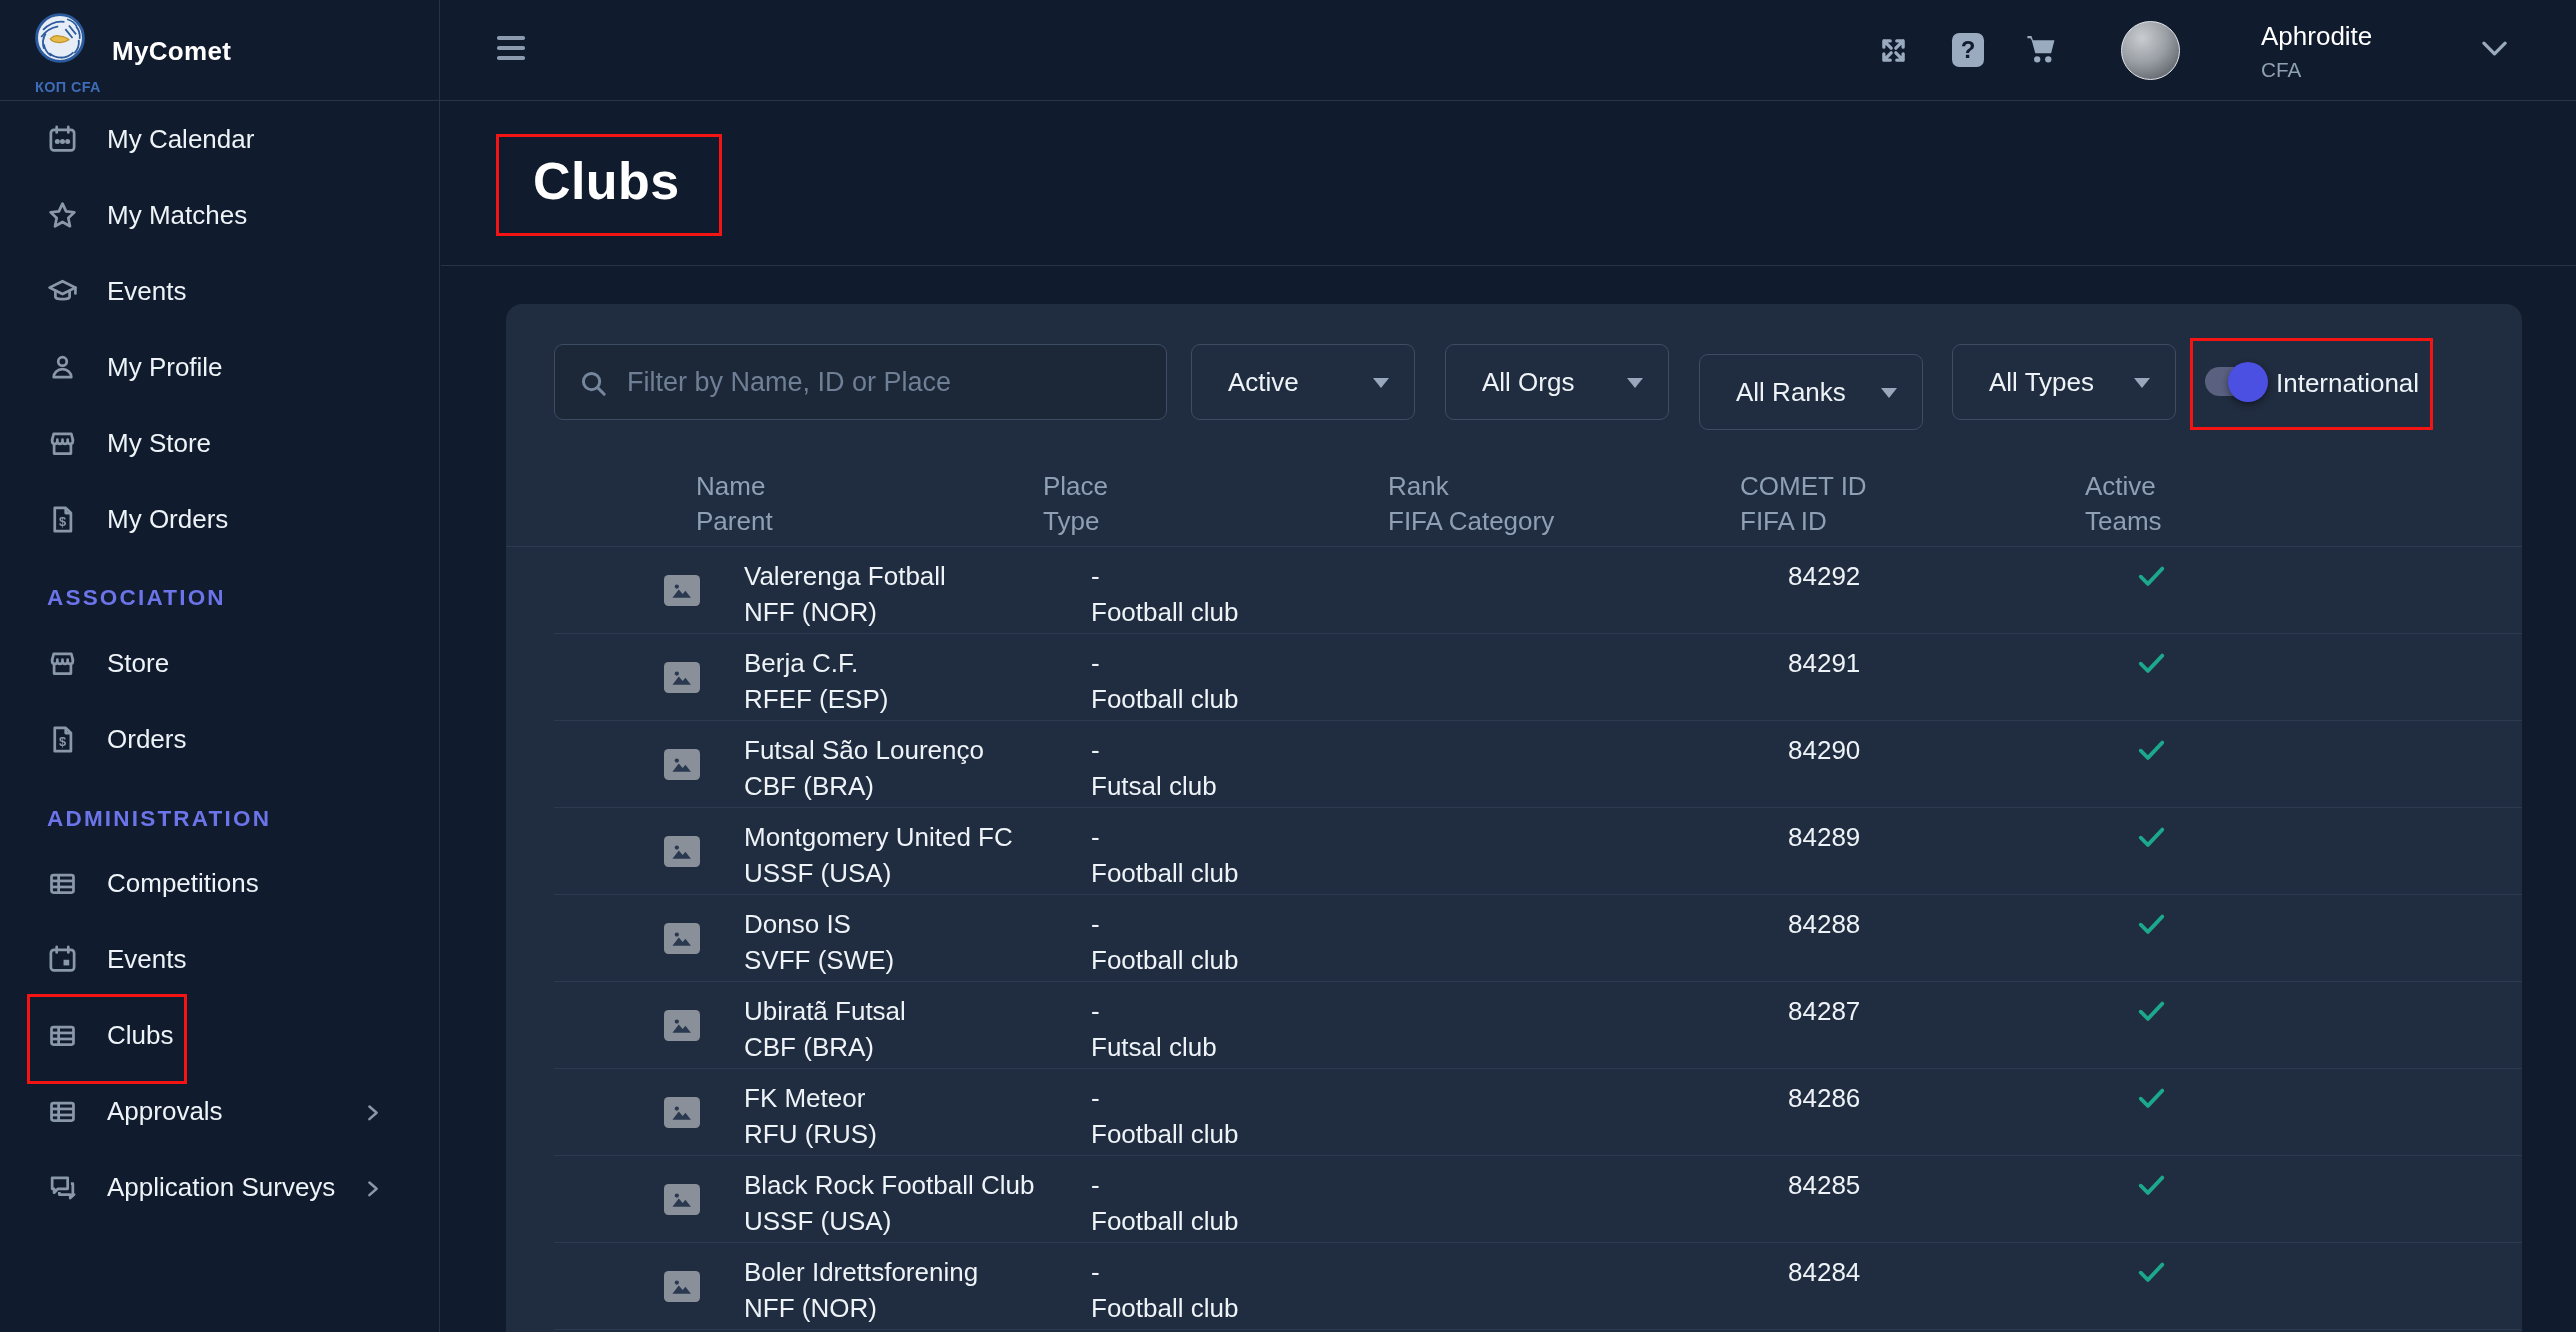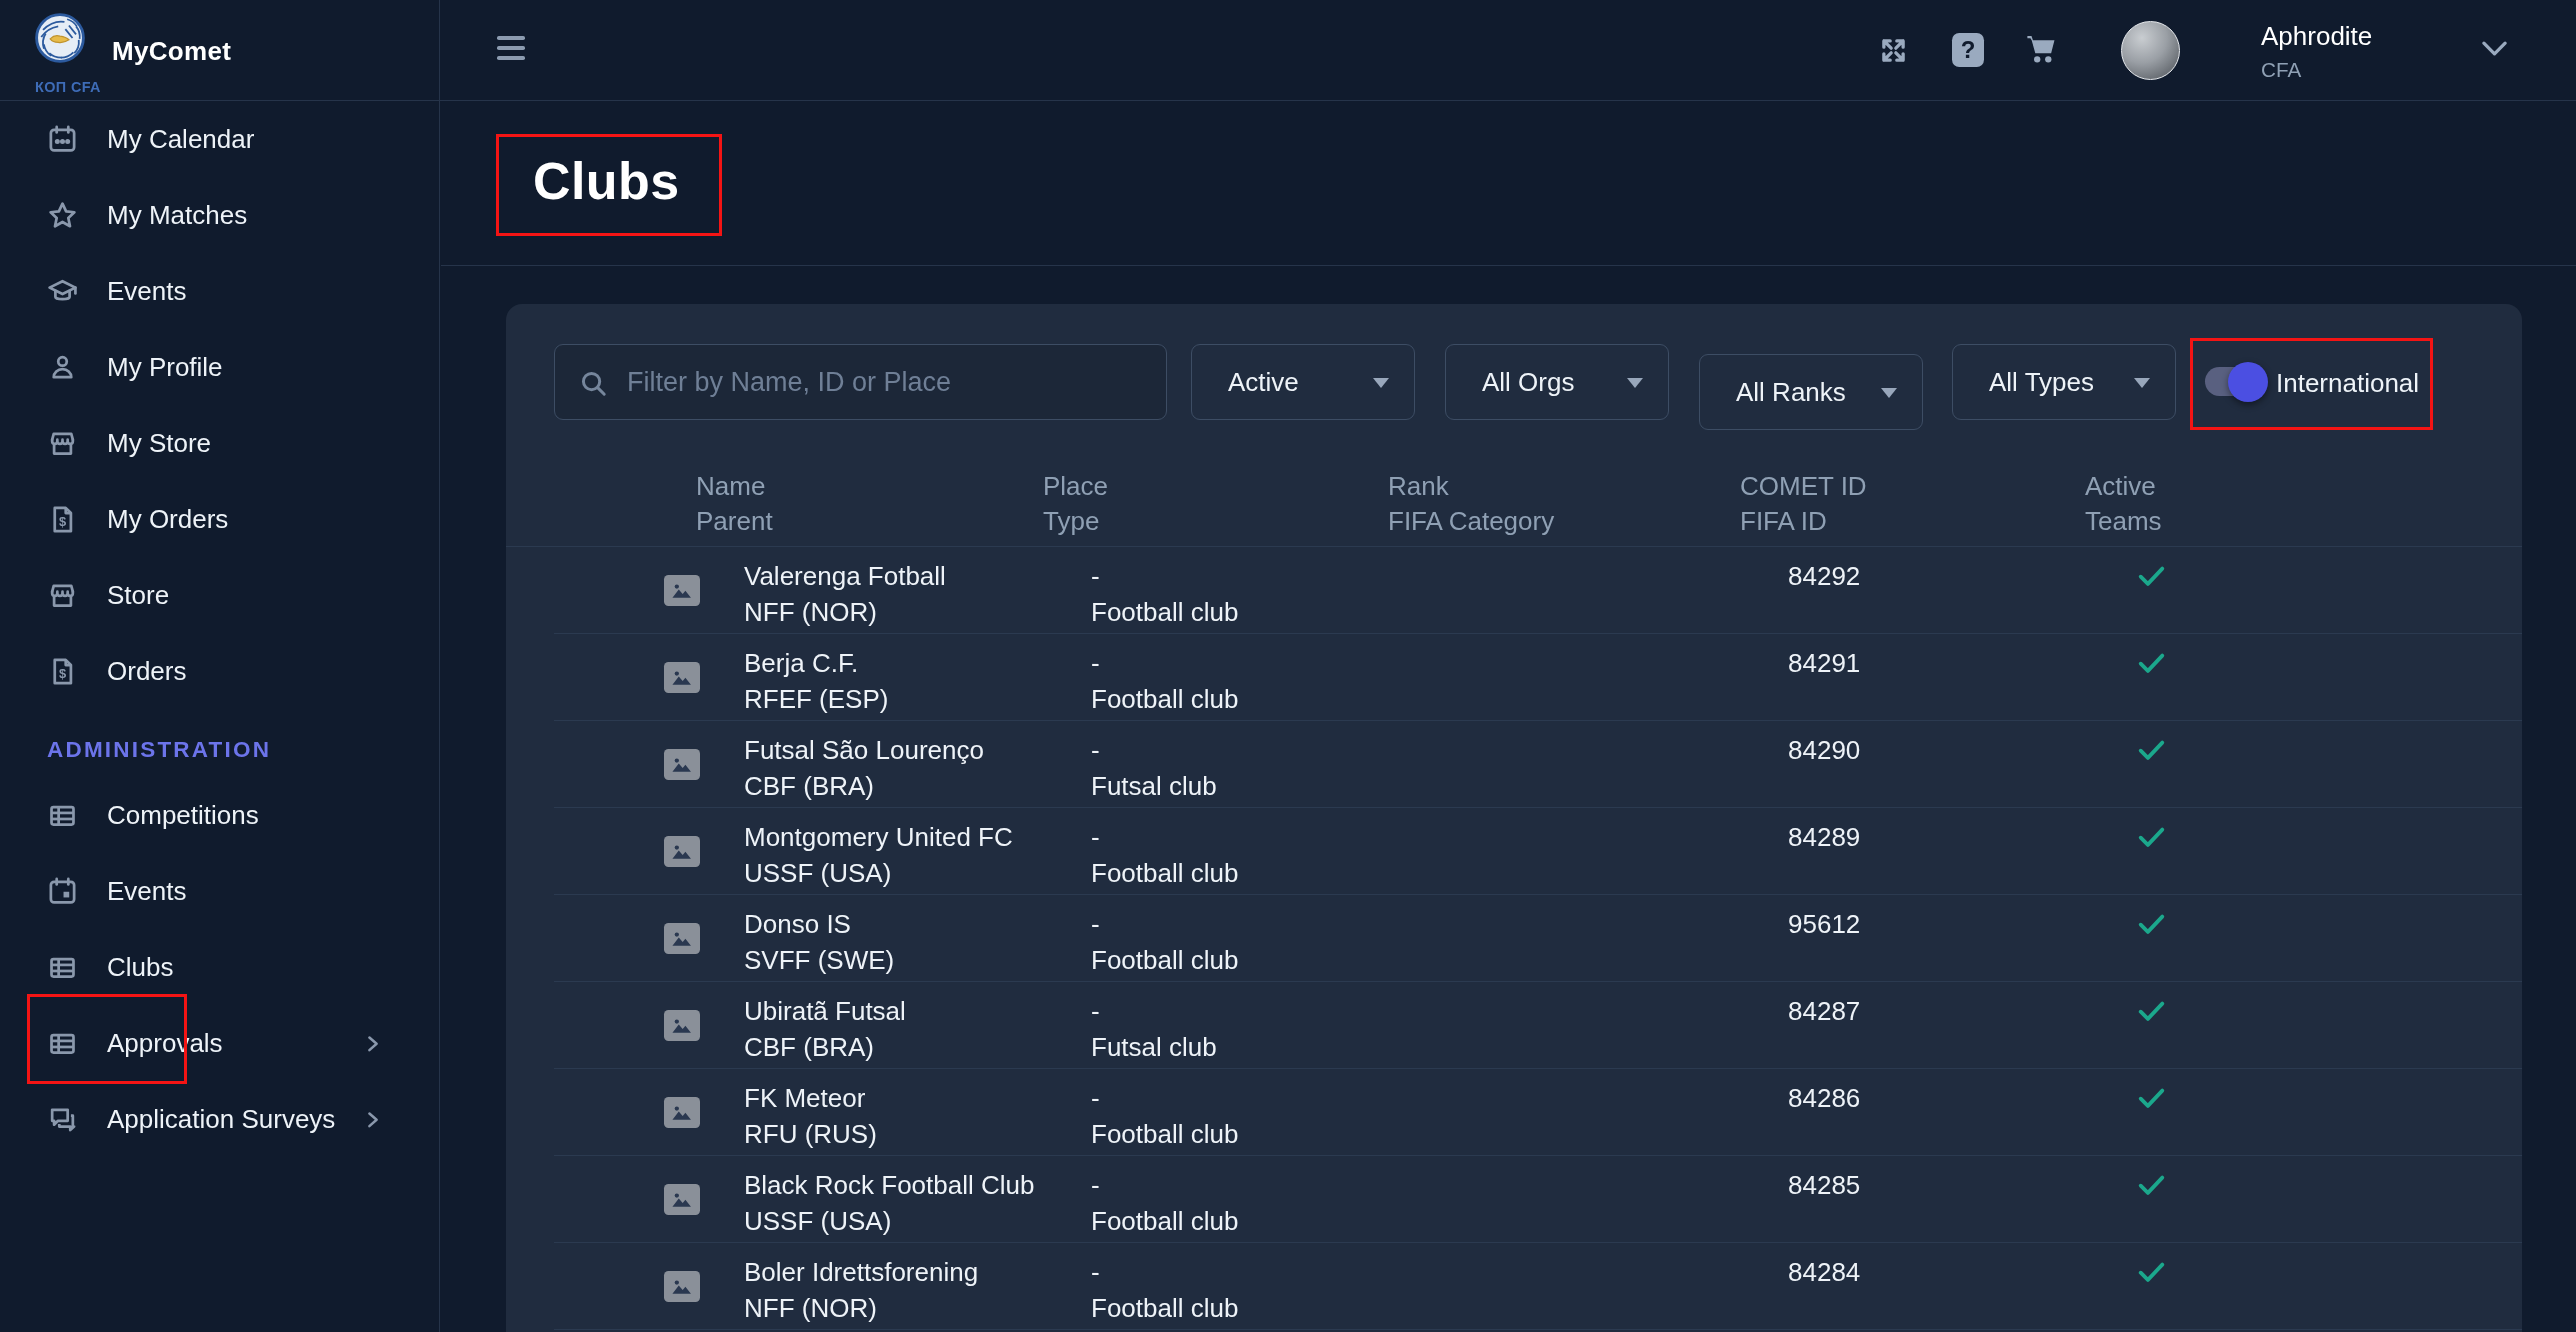--- a/index.html
+++ b/index.html
@@ -223,20 +223,21 @@
       <span class="icon">
         <svg viewBox="0 0 24 24" fill="none" stroke="#8a98ac" stroke-width="2.1" stroke-linejoin="round">
           <path d="M6 3 H14.5 L18.5 7 V21 H6 Z"></path>
           <path d="M14.5 3 V7 H18.5"></path>
           <text x="12" y="17" font-size="10" font-weight="bold" fill="#8a98ac" stroke="none" text-anchor="middle" font-family="'Liberation Sans',sans-serif">$</text>
         </svg>
       </span>
       <span class="lbl">My Orders</span>
     </div>
 
+    <div class="nav-section">ASSOCIATION</div>
 
     <div class="nav-item">
       <span class="icon">
         <svg viewBox="0 0 24 24" fill="none" stroke="#8a98ac" stroke-width="2.1" stroke-linecap="round" stroke-linejoin="round">
           <path d="M4 9 L5.2 4.5 H18.8 L20 9"></path>
           <path d="M4 9 v1.3 a2 2 0 0 0 4 0 V9 m0 1.3 a2 2 0 0 0 4 0 V9 m0 1.3 a2 2 0 0 0 4 0 V9 m0 1.3 a2 2 0 0 0 4 0 V9"></path>
           <path d="M5.5 13 V19.8 H18.5 V13"></path>
         </svg>
       </span>
       <span class="lbl">Store</span>
@@ -469,21 +470,21 @@
         <span class="thumb">
           <svg width="23.4" height="20" viewBox="0 0 24 20">
               <circle cx="7" cy="5.5" r="2.2" fill="#2a3850"></circle>
               <path d="M2.5 17 L9 8.5 L13 13 L15.8 9.8 L21.5 17 Z" fill="#2a3850"></path>
             </svg>
         </span>
         <span class="row-l1 c-name">Donso IS</span>
         <span class="row-l2 c-name">SVFF (SWE)</span>
         <span class="row-l1 c-place">-</span>
         <span class="row-l2 c-place">Football club</span>
-        <span class="row-l1 c-comet">95612</span>
+        <span class="row-l1 c-comet">84288</span>
         <span class="check">
           <svg width="27" height="22.5" viewBox="0 0 30 25" fill="none" stroke="#1ba88c" stroke-width="4.2" stroke-linecap="round" stroke-linejoin="round">
               <polyline points="3,13 11,21 27,4"></polyline>
             </svg>
         </span>
       </div>
 
       <div class="trow">
         <span class="thumb">
           <svg width="23.4" height="20" viewBox="0 0 24 20">

